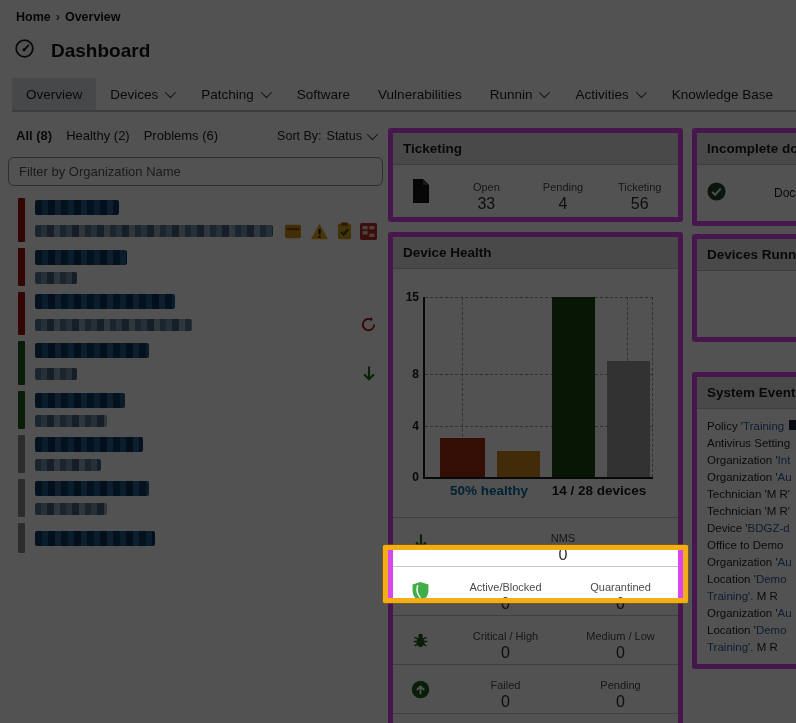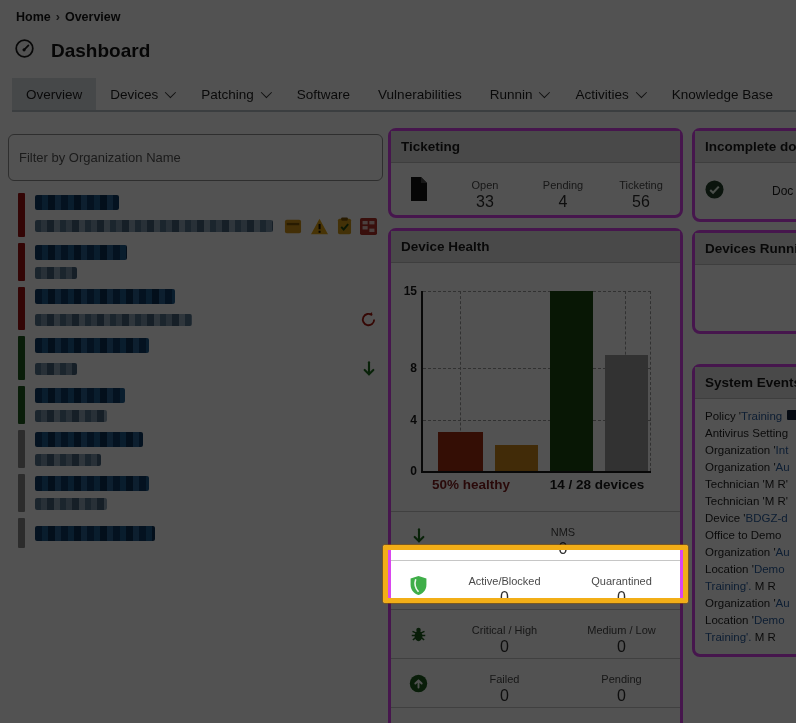--- a/index.html
+++ b/index.html
@@ -19,41 +19,41 @@
   .tab.active{background:#d9dfe4;}
   .caret{width:7px;height:7px;border-right:1.8px solid #333;border-bottom:1.8px solid #333;
     transform:rotate(45deg) translateY(-2px);display:inline-block;}
   
   .left-col{position:absolute;left:8px;top:120px;width:375px;}
   .filter-row{display:flex;align-items:center;font-size:13px;padding:8px 8px 0 8px;}
   .filter-link{margin-right:14px;color:#202020;cursor:pointer;}
   .filter-link.sel{font-weight:bold;}
   .sort{margin-left:auto;font-size:12.5px;display:flex;align-items:center;gap:5px;color:#222;}
   .sort .val{cursor:pointer;display:flex;align-items:center;gap:5px;}
-  .org-search{margin:14px 0 12px 0;width:100%;box-sizing:border-box;height:47px;
+  .org-search{margin:14px 0 12px 0;width:100%;box-sizing:border-box;height:29px;
     border:1px solid #8f8f8f;border-radius:6px;padding:0 10px;font-size:13px;
     font-family:"Liberation Sans",sans-serif;color:#333;background:#fff;}
   .org-search::placeholder{color:#555;}
   .org-item{display:flex;margin:0 0 6px 10px;min-height:30px;cursor:pointer;}
   .org-item .bar{width:7px;border-radius:1px;flex:0 0 7px;}
   .bar.problem{background:#9e1210;}
   .bar.healthy{background:#1e5b1e;}
   .bar.unknown{background:#8a8a8a;}
   .org-body{padding:2px 0 2px 10px;flex:1;display:flex;flex-direction:column;justify-content:center;gap:7px;}
   .blur-t{height:15px;border-radius:2px;
     background:repeating-linear-gradient(90deg,#0e3a63 0 7px,#1d5a8c 7px 13px,#0a2f55 13px 20px,#2a6294 20px 26px);
     filter:blur(0.7px);}
   .blur-s{height:12px;border-radius:2px;
     background:repeating-linear-gradient(90deg,#56748c 0 6px,#7e97ab 6px 12px,#46627a 12px 19px,#93a9ba 19px 25px);
     filter:blur(0.7px);}
   .org-line2{display:flex;align-items:center;}
   .org-icons{margin-left:auto;display:flex;gap:8px;align-items:center;padding-right:6px;}
   .org-icons svg{display:block;}
   
-  .panel{border:3px solid #d946ef;border-radius:8px;background:#fff;box-sizing:border-box;}
+  .panel{border:5px solid #d946ef;border-radius:3px;background:#fff;box-sizing:border-box;}
   .panel-h{background:#e4e4e4;border-bottom:1px solid #c2c2c2;font-weight:bold;font-size:13.5px;
     padding:0 10px;height:31px;display:flex;align-items:center;color:#1b1b1b;white-space:nowrap;overflow:hidden;}
   .mid-col{position:absolute;left:388px;top:128px;width:295px;}
   .right-col{position:absolute;left:692px;top:128px;width:150px;}
   
   .stat-row{display:flex;align-items:center;height:52px;}
   .stat-icon{flex:0 0 55px;display:flex;justify-content:center;align-items:center;}
   .stat-cell{flex:1;text-align:center;cursor:pointer;margin-top:12px;}
   .stat-label{font-size:11px;color:#4a4a4a;line-height:13px;}
   .stat-value{font-size:16px;color:#2e2e2e;line-height:19px;}
@@ -123,20 +123,32 @@
     <div class="tab">
       <span>Activities</span>
       <i class="caret"></i>
     </div>
     <div class="tab">
       <span>Knowledge Base</span>
     </div>
   </div>
 
 <div class="left-col">
+  <div class="filter-row">
+    <span class="filter-link sel">All (8)</span>
+    <span class="filter-link">Healthy (2)</span>
+    <span class="filter-link">Problems (6)</span>
+    <span class="sort">
+      <span>Sort By:</span>
+      <span class="val">
+        <span>Status</span>
+        <i class="caret"></i>
+      </span>
+    </span>
+  </div>
   <input class="org-search" type="text" placeholder="Filter by Organization Name" style="">
   <div id="org-list">
       <div class="org-item">
         <div class="bar problem"></div>
         <div class="org-body">
           <div class="blur-t" style="width: 84px;"></div>
           <div class="org-line2">
             <div class="blur-s" style="width: 238px;"></div>
             <div class="org-icons">
               <span style="display: inline-flex; align-items: center;">
@@ -291,21 +303,21 @@
           <div class="gridline" style="top: 77.1429px;"></div>
           <div class="gridline" style="top: 0px;"></div>
           <div class="vline" style="left: 37px;"></div>
           <div class="vline" style="left: 202px;"></div>
           <div class="vline" style="left: 227px;"></div>
           <div class="cbar" style="left: 15px; width: 45px; height: 38.5714px; background: rgb(163, 45, 18);"></div>
           <div class="cbar" style="left: 72px; width: 43px; height: 25.7143px; background: rgb(201, 133, 26);"></div>
           <div class="cbar" style="left: 127px; width: 43px; height: 180px; background: rgb(27, 74, 18);"></div>
           <div class="cbar" style="left: 182px; width: 43px; height: 115.714px; background: rgb(156, 156, 156);"></div>
         </div>
-        <div class="group-label" style="left: 80px; color: #7f1d1d;">50% healthy</div>
+        <div class="group-label" style="left: 96px; color: #0369a1;">50% healthy</div>
         <div class="group-label" style="left: 206px; color: rgb(26, 26, 26);">14 / 28 devices</div>
       </div>
     <div id="dh-rows">
         <div class="stat-row dh-row">
           <span class="stat-icon">
             <span style="display: inline-flex; align-items: center;">
               <svg width="16" height="18" viewBox="0 0 24 26" fill="none" stroke="#1e6b1e" stroke-width="3.2" stroke-linecap="round">
                 <path d="M12 3 V21"></path>
                 <path d="M12 21 L5.5 14.5 M12 21 L18.5 14.5"></path>
               </svg>

